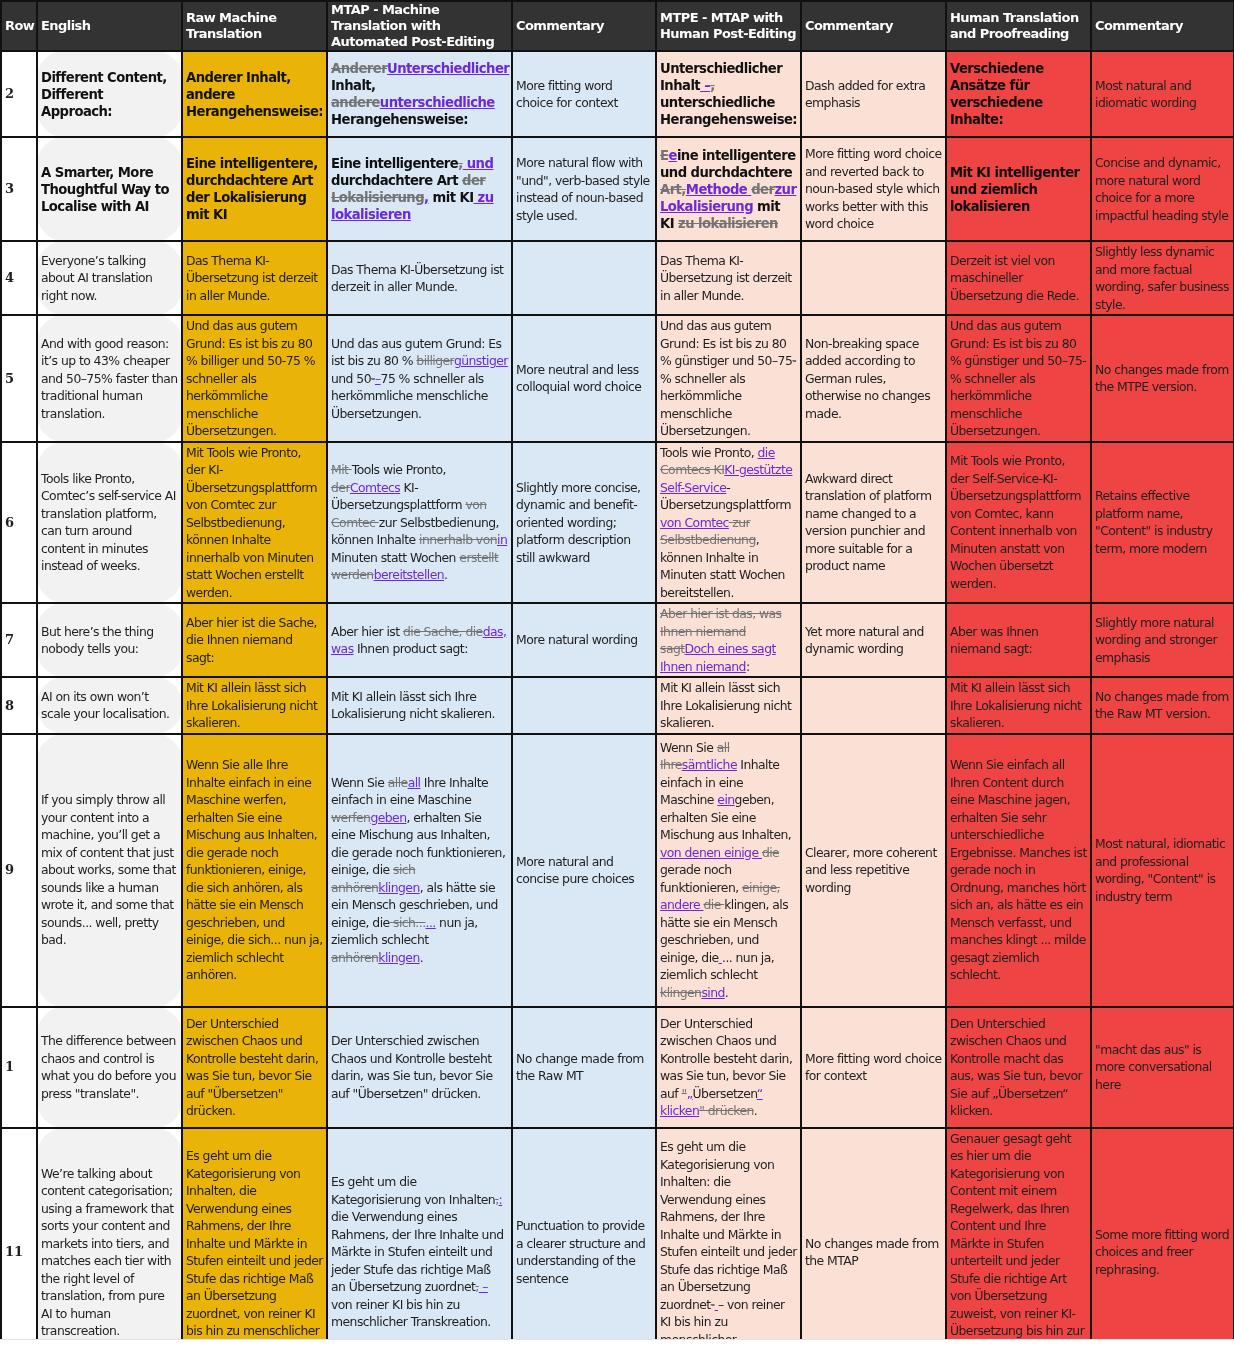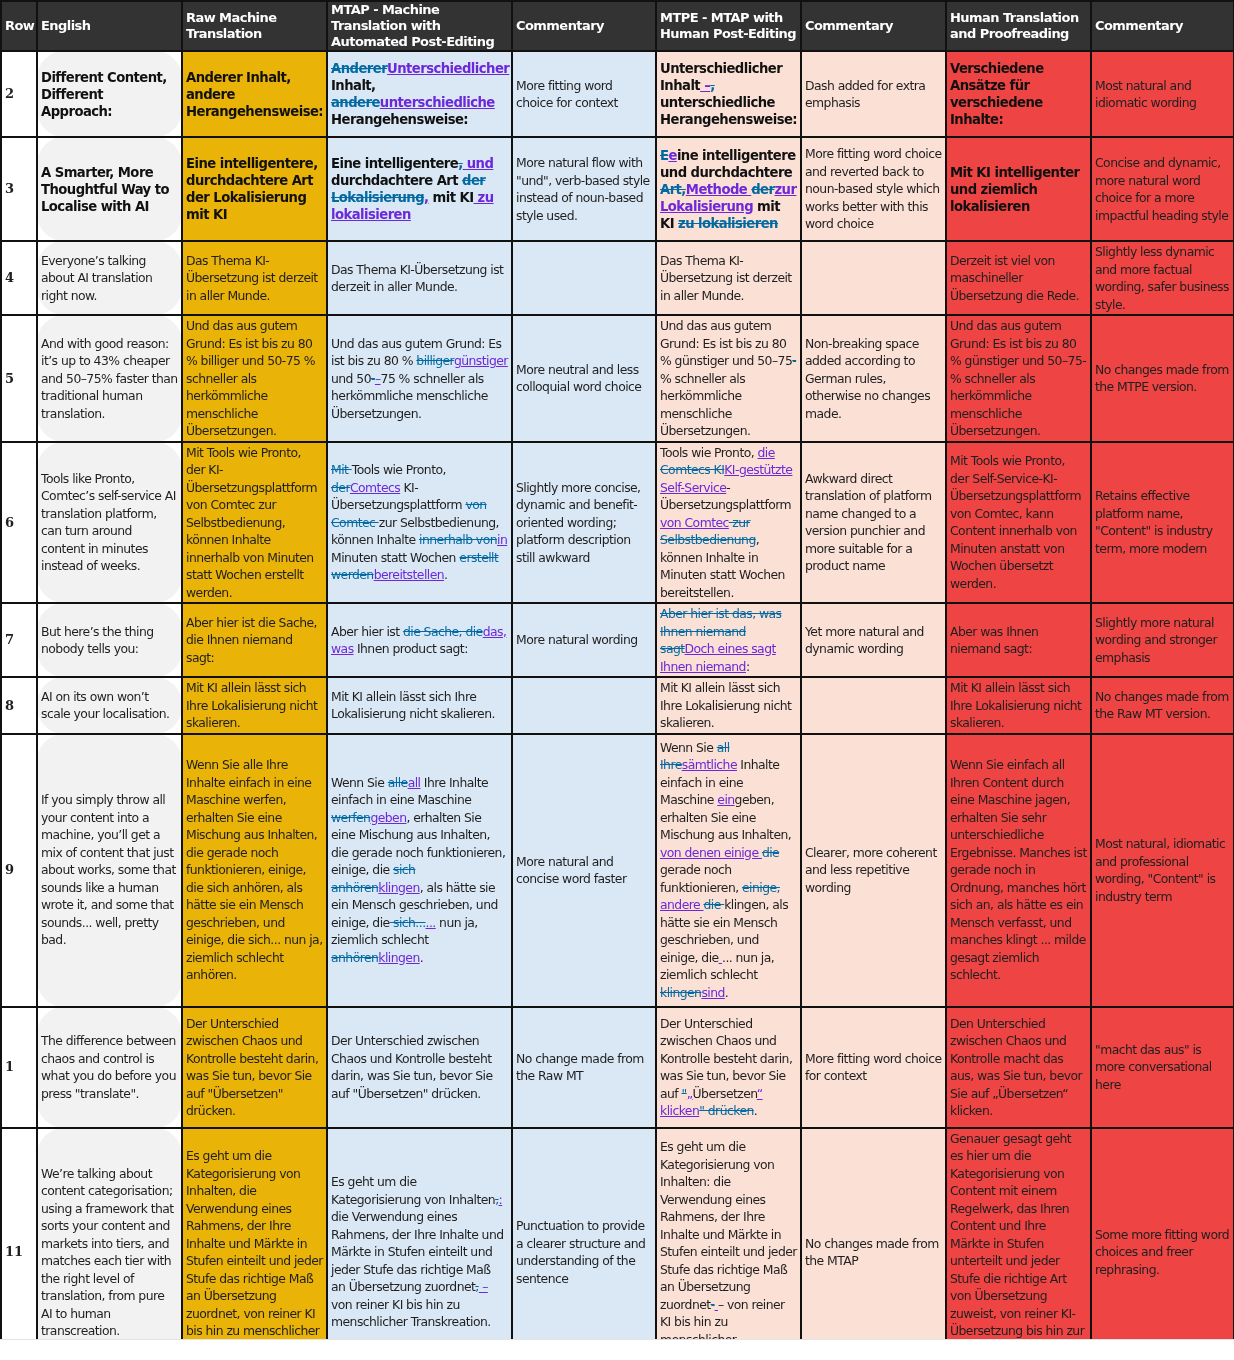--- a/index.html
+++ b/index.html
@@ -10,21 +10,21 @@
   col.c-cm1{width:144px;} col.c-mtpe{width:145px;} col.c-cm2{width:145px;} col.c-ht{width:145px;} col.c-cm3{width:143px;}
   th { background:#333333; color:#ffffff; font-weight:bold; text-align:left; vertical-align:middle; padding:0 3px; font-size:13px; line-height:16px; border:2px solid #111; height:46px; }
   td { border:2px solid #111; vertical-align:middle; padding:1px 3px; overflow:hidden; }
   td.rownum { background:#ffffff; font-weight:bold; font-family:"DejaVu Serif", serif; font-size:13px; letter-spacing:0; }
   td.en { background:#f2f2f2;border-radius:27px; }
   td.raw { background:#eab308; }
   td.mtap, td.cm1 { background:#dae8f6; }
   td.mtpe, td.cm2 { background:#fbe0d6; }
   td.ht, td.cm3 { background:#ef4444; }
   tr.heading td.en, tr.heading td.raw, tr.heading td.mtap, tr.heading td.mtpe, tr.heading td.ht { font-weight:bold; font-size:13.2px; line-height:17px; color:#111; }
-  .del { color:#0369a1; text-decoration:line-through; }
+  .del { color:#737373; text-decoration:line-through; }
   .ins { color:#6d28d9; text-decoration:underline; }
   .bottom-strip { position:absolute; left:0; top:1339px; width:1234px; height:21px; background:#ffffff; border-top:1px solid #e4e4e4; }
 </style>
 </head>
 <body>
 
 <div class="wrap">
 <table>
   <colgroup>
     <col class="c-row">
@@ -126,21 +126,21 @@
           <td class="mtpe"><span class="">Mit KI allein lässt sich Ihre Lokalisierung nicht skalieren.</span></td>
           <td class="cm2"></td>
           <td class="ht">Mit KI allein lässt sich Ihre Lokalisierung nicht skalieren.</td>
           <td class="cm3">No changes made from the Raw MT version.</td>
         </tr>
         <tr style="height: 273px;">
           <td class="rownum">9</td>
           <td class="en">If you simply throw all your content into a machine, you’ll get a mix of content that just about works, some that sounds like a human wrote it, and some that sounds... well, pretty bad.</td>
           <td class="raw">Wenn Sie alle Ihre Inhalte einfach in eine Maschine werfen, erhalten Sie eine Mischung aus Inhalten, die gerade noch funktionieren, einige, die sich anhören, als hätte sie ein Mensch geschrieben, und einige, die sich... nun ja, ziemlich schlecht anhören.</td>
           <td class="mtap"><span class="">Wenn Sie </span><span class="del">alle</span><span class="ins">all</span><span class=""> Ihre Inhalte einfach in eine Maschine </span><span class="del">werfen</span><span class="ins">geben</span><span class="">, erhalten Sie eine Mischung aus Inhalten, die gerade noch funktionieren, einige, die </span><span class="del">sich anhören</span><span class="ins">klingen</span><span class="">, als hätte sie ein Mensch geschrieben, und einige, die</span><span class="del"> sich...</span><span class="ins">...</span><span class=""> nun ja, ziemlich schlecht </span><span class="del">anhören</span><span class="ins">klingen</span><span class="">.</span></td>
-          <td class="cm1">More natural and concise word faster</td>
+          <td class="cm1">More natural and concise pure choices</td>
           <td class="mtpe"><span class="">Wenn Sie </span><span class="del">all Ihre</span><span class="ins">sämtliche</span><span class=""> Inhalte einfach in eine Maschine </span><span class="ins">ein</span><span class="">geben, erhalten Sie eine Mischung aus Inhalten, </span><span class="ins">von denen einige </span><span class="del">die </span><span class="">gerade noch funktionieren, </span><span class="del">einige, </span><span class="ins">andere </span><span class="del">die </span><span class="">klingen, als hätte sie ein Mensch geschrieben, und einige, die</span><span class="ins"> </span><span class="">... nun ja, ziemlich schlecht </span><span class="del">klingen</span><span class="ins">sind</span><span class="">.</span></td>
           <td class="cm2">Clearer, more coherent and less repetitive wording</td>
           <td class="ht">Wenn Sie einfach all Ihren Content durch eine Maschine jagen, erhalten Sie sehr unterschiedliche Ergebnisse. Manches ist gerade noch in Ordnung, manches hört sich an, als hätte es ein Mensch verfasst, und manches klingt ... milde gesagt ziemlich schlecht.</td>
           <td class="cm3">Most natural, idiomatic and professional wording, "Content" is industry term</td>
         </tr>
         <tr style="height: 121px;">
           <td class="rownum">1</td>
           <td class="en">The difference between chaos and control is what you do before you press "translate".</td>
           <td class="raw">Der Unterschied zwischen Chaos und Kontrolle besteht darin, was Sie tun, bevor Sie auf "Übersetzen" drücken.</td>
           <td class="mtap"><span class="">Der Unterschied zwischen Chaos und Kontrolle besteht darin, was Sie tun, bevor Sie auf "Übersetzen" drücken.</span></td>

